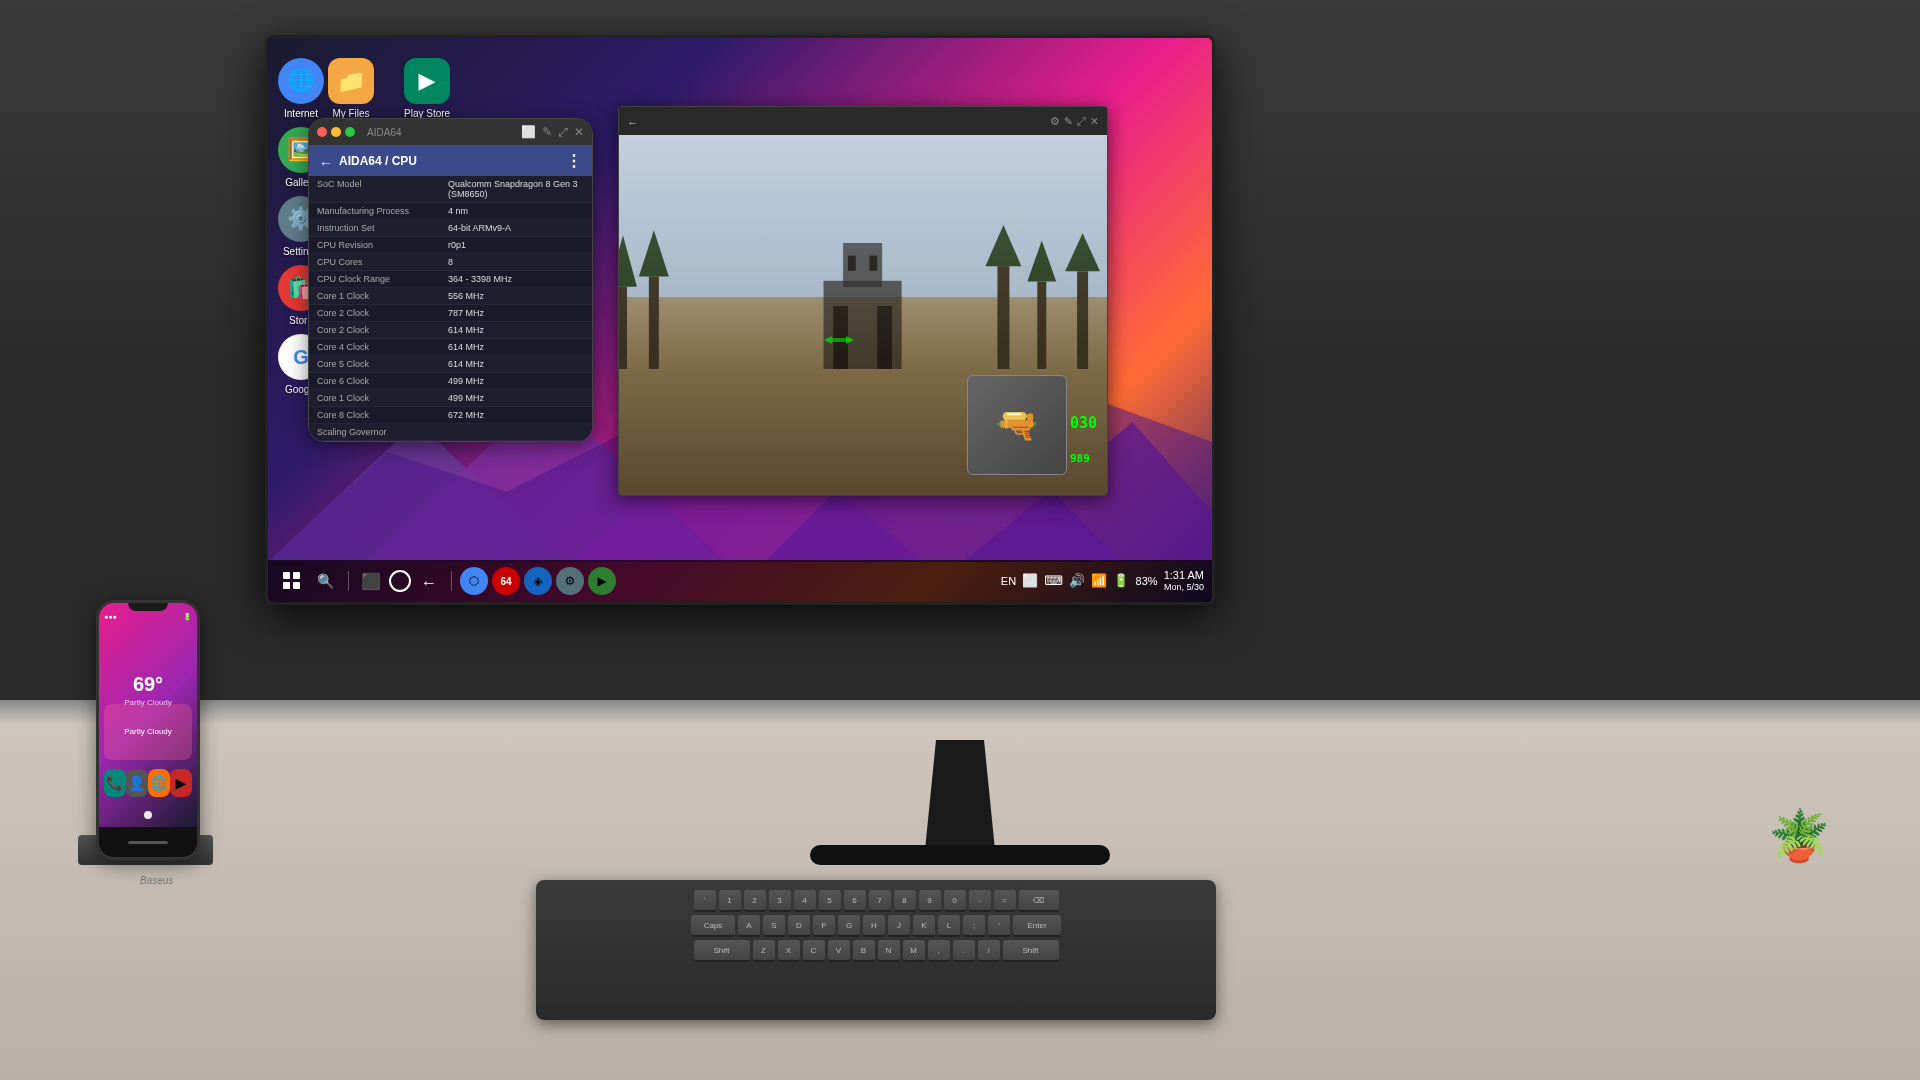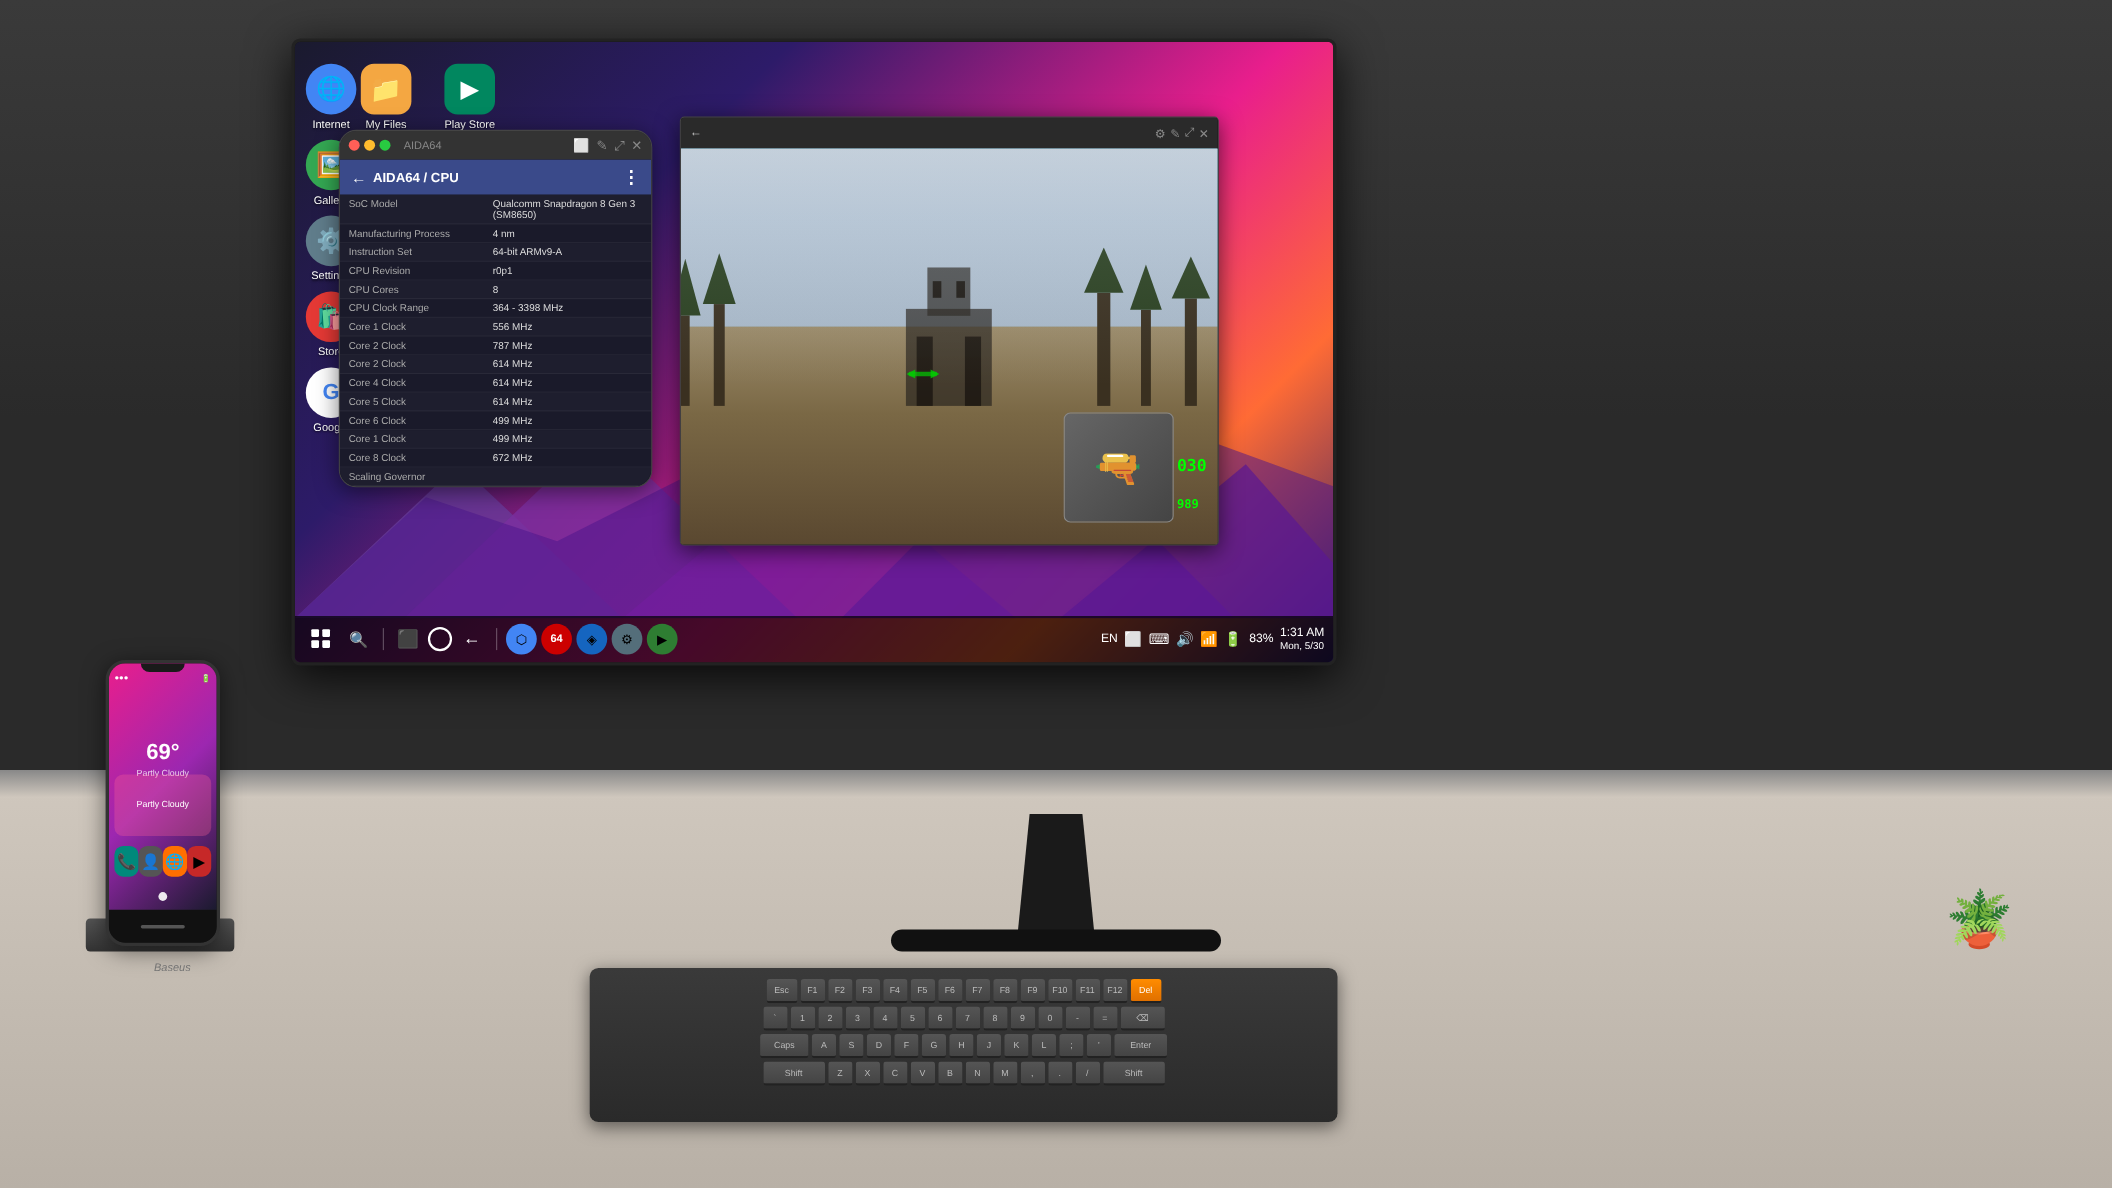--- a/index.html
+++ b/index.html
@@ -101,21 +101,21 @@
     .taskbar-right {
       margin-left: auto;
       display: flex;
       align-items: center;
       gap: 6px;
       color: white;
       font-size: 11px;
     }
 
     .taskbar-time {
-      text-align: left;
+      text-align: right;
       font-size: 11px;
       color: white;
       line-height: 1.3;
     }
 
     
     .sidebar {
       position: absolute;
       left: 10px;
       top: 20px;
@@ -825,36 +825,20 @@
     <div class="phone-home-indicator"></div>
   </div>
 </div>
 <div style="position:absolute;bottom:194px;left:140px;color:#777;font-size:10px;font-style:italic;">Baseus</div>
 
 <div class="plant" style="right:80px;bottom:215px;">
   <span>🪴</span>
 </div>
 
 <div class="keyboard">
-  <div class="keyboard-row">
-    <div class="key" style="min-width:28px">Esc</div>
-    <div class="key">F1</div>
-    <div class="key">F2</div>
-    <div class="key">F3</div>
-    <div class="key">F4</div>
-    <div class="key">F5</div>
-    <div class="key">F6</div>
-    <div class="key">F7</div>
-    <div class="key">F8</div>
-    <div class="key">F9</div>
-    <div class="key">F10</div>
-    <div class="key">F11</div>
-    <div class="key">F12</div>
-    <div class="key key-orange" style="min-width:28px;">Del</div>
-  </div>
   <div class="keyboard-row">
     <div class="key">`</div>
     <div class="key">1</div>
     <div class="key">2</div>
     <div class="key">3</div>
     <div class="key">4</div>
     <div class="key">5</div>
     <div class="key">6</div>
     <div class="key">7</div>
     <div class="key">8</div>

